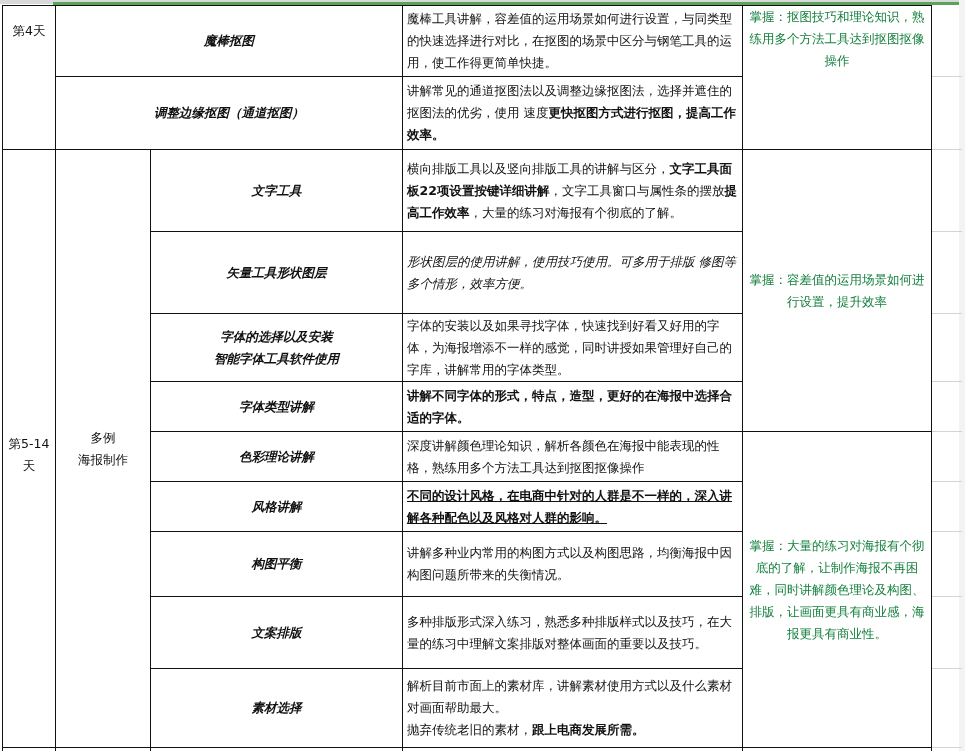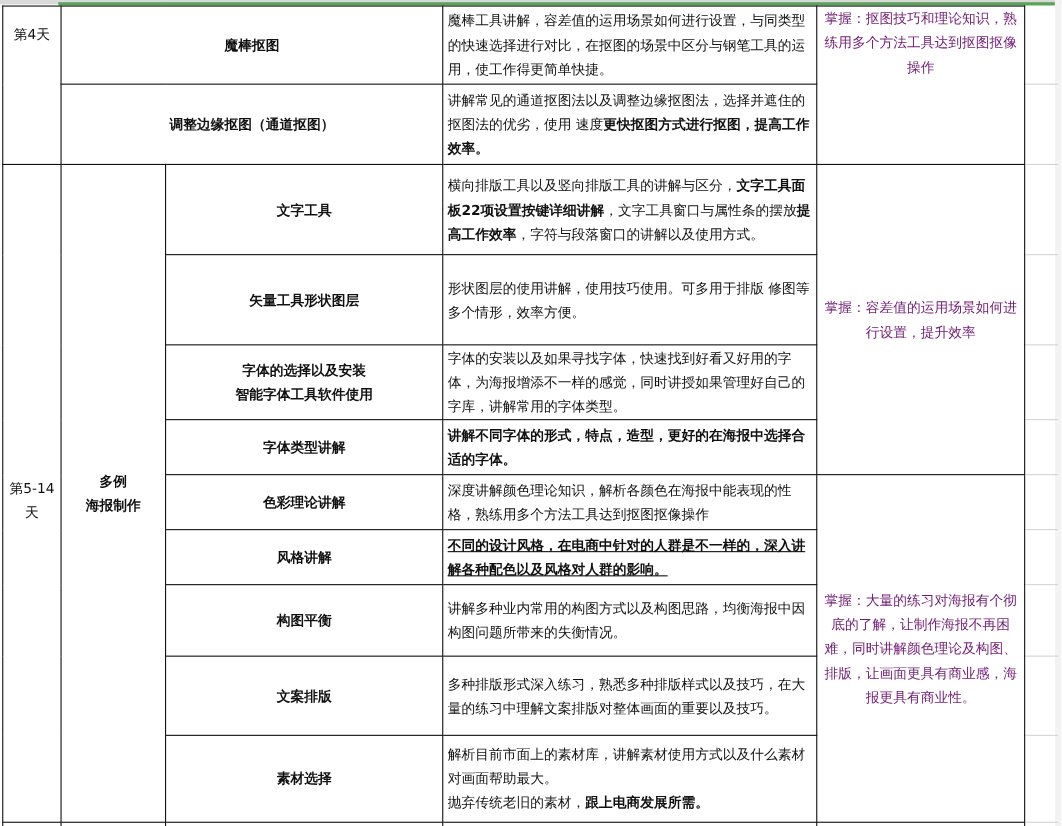--- a/index.html
+++ b/index.html
@@ -2,24 +2,24 @@
 <html><head>
 <meta charset="utf-8">
 <style>
   html,body{margin:0;padding:0;background:#fff;}
   body{width:965px;height:751px;overflow:hidden;position:relative;font-family:"DejaVu Sans","Liberation Sans",sans-serif;color:#111;}
   .topbar{position:absolute;left:0;top:0;width:965px;height:4px;background:#d9d9d9;}
   .greenline{position:absolute;left:53px;top:2px;width:906px;height:3px;background:#5aa35a;}
   table.sheet{position:absolute;left:2px;top:5px;border-collapse:collapse;table-layout:fixed;}
   table.sheet td{border:1.5px solid #111;padding:0 4px;vertical-align:middle;font-size:12.5px;line-height:22px;}
   td.day{text-align:center;font-size:13px;line-height:23px;}
-  td.module{text-align:center;font-weight:bold;font-size:13px;line-height:23px;}
-  td.topic{text-align:center;font-weight:bold;font-size:13px;line-height:22px;}
+  td.module{text-align:center;font-weight:normal;font-size:13px;line-height:23px;}
+  td.topic{text-align:center;font-weight:bold;font-size:13px;line-height:22px;font-style:italic;}
   td.desc{text-align:left;}
-  td.goal{color:#701a75;text-align:center;font-size:12.5px;line-height:22px;padding:0 2px;}
+  td.goal{color:#15803d;text-align:center;font-size:12.5px;line-height:22px;padding:0 2px;}
   td.goal.top{vertical-align:top;}
   td.blank{border:none !important;border-bottom:1px solid #d4d4d4 !important;}
   .b{font-weight:bold;}
   .rightstrip{position:absolute;left:959px;top:0;width:6px;height:751px;background:#f3f3f3;}
 </style>
 </head>
 <body>
 
 <div class="topbar"></div>
 <div class="greenline"></div>
@@ -47,27 +47,27 @@
       <td class="topic" colspan="2">调整边缘抠图（通道抠图）</td>
       <td class="desc"><span style="white-space: pre-line;">讲解常见的通道抠图法以及调整边缘抠图法，选择并遮住的抠图法的优劣，使用 速度</span><span class="b" style="white-space: pre-line;">更快抠图方式进行抠图，提高工作效率。</span></td>
       <td class="blank"></td>
     </tr>
 
     <tr style="height:82px">
       <td class="day" rowspan="9"><span style="display:inline-block;width:44px;word-break:break-all;margin-top:12px;">第5-14天</span></td>
       <td class="module" rowspan="9"><span style="white-space:pre-line;">多例
 海报制作</span></td>
       <td class="topic">文字工具</td>
-      <td class="desc"><span style="white-space: pre-line;">横向排版工具以及竖向排版工具的讲解与区分，</span><span class="b" style="white-space: pre-line;">文字工具面板22项设置按键详细讲解</span><span style="white-space: pre-line;">，文字工具窗口与属性条的摆放</span><span class="b" style="white-space: pre-line;">提高工作效率</span><span style="white-space: pre-line;">，字符与段落窗口的讲解以及使用方式。</span></td>
+      <td class="desc"><span style="white-space: pre-line;">横向排版工具以及竖向排版工具的讲解与区分，</span><span class="b" style="white-space: pre-line;">文字工具面板22项设置按键详细讲解</span><span style="white-space: pre-line;">，文字工具窗口与属性条的摆放</span><span class="b" style="white-space: pre-line;">提高工作效率</span><span style="white-space: pre-line;">，大量的练习对海报有个彻底的了解。</span></td>
       <td class="goal" rowspan="4">掌握：容差值的运用场景如何进行设置，提升效率</td>
       <td class="blank"></td>
     </tr>
     <tr style="height:82px">
       <td class="topic">矢量工具形状图层</td>
-      <td class="desc"><span style="white-space: pre-line;">形状图层的使用讲解，使用技巧使用。可多用于排版 修图等 多个情形，效率方便。</span></td>
+      <td class="desc"><span style="white-space: pre-line; font-style: italic;">形状图层的使用讲解，使用技巧使用。可多用于排版 修图等 多个情形，效率方便。</span></td>
       <td class="blank"></td>
     </tr>
     <tr style="height:68px">
       <td class="topic"><span style="white-space:pre-line;">字体的选择以及安装
 智能字体工具软件使用</span></td>
       <td class="desc"><span style="white-space: pre-line;">字体的安装以及如果寻找字体，快速找到好看又好用的字体，为海报增添不一样的感觉，同时讲授如果管理好自己的字库，讲解常用的字体类型。</span></td>
       <td class="blank"></td>
     </tr>
     <tr style="height:50px">
       <td class="topic">字体类型讲解</td>

